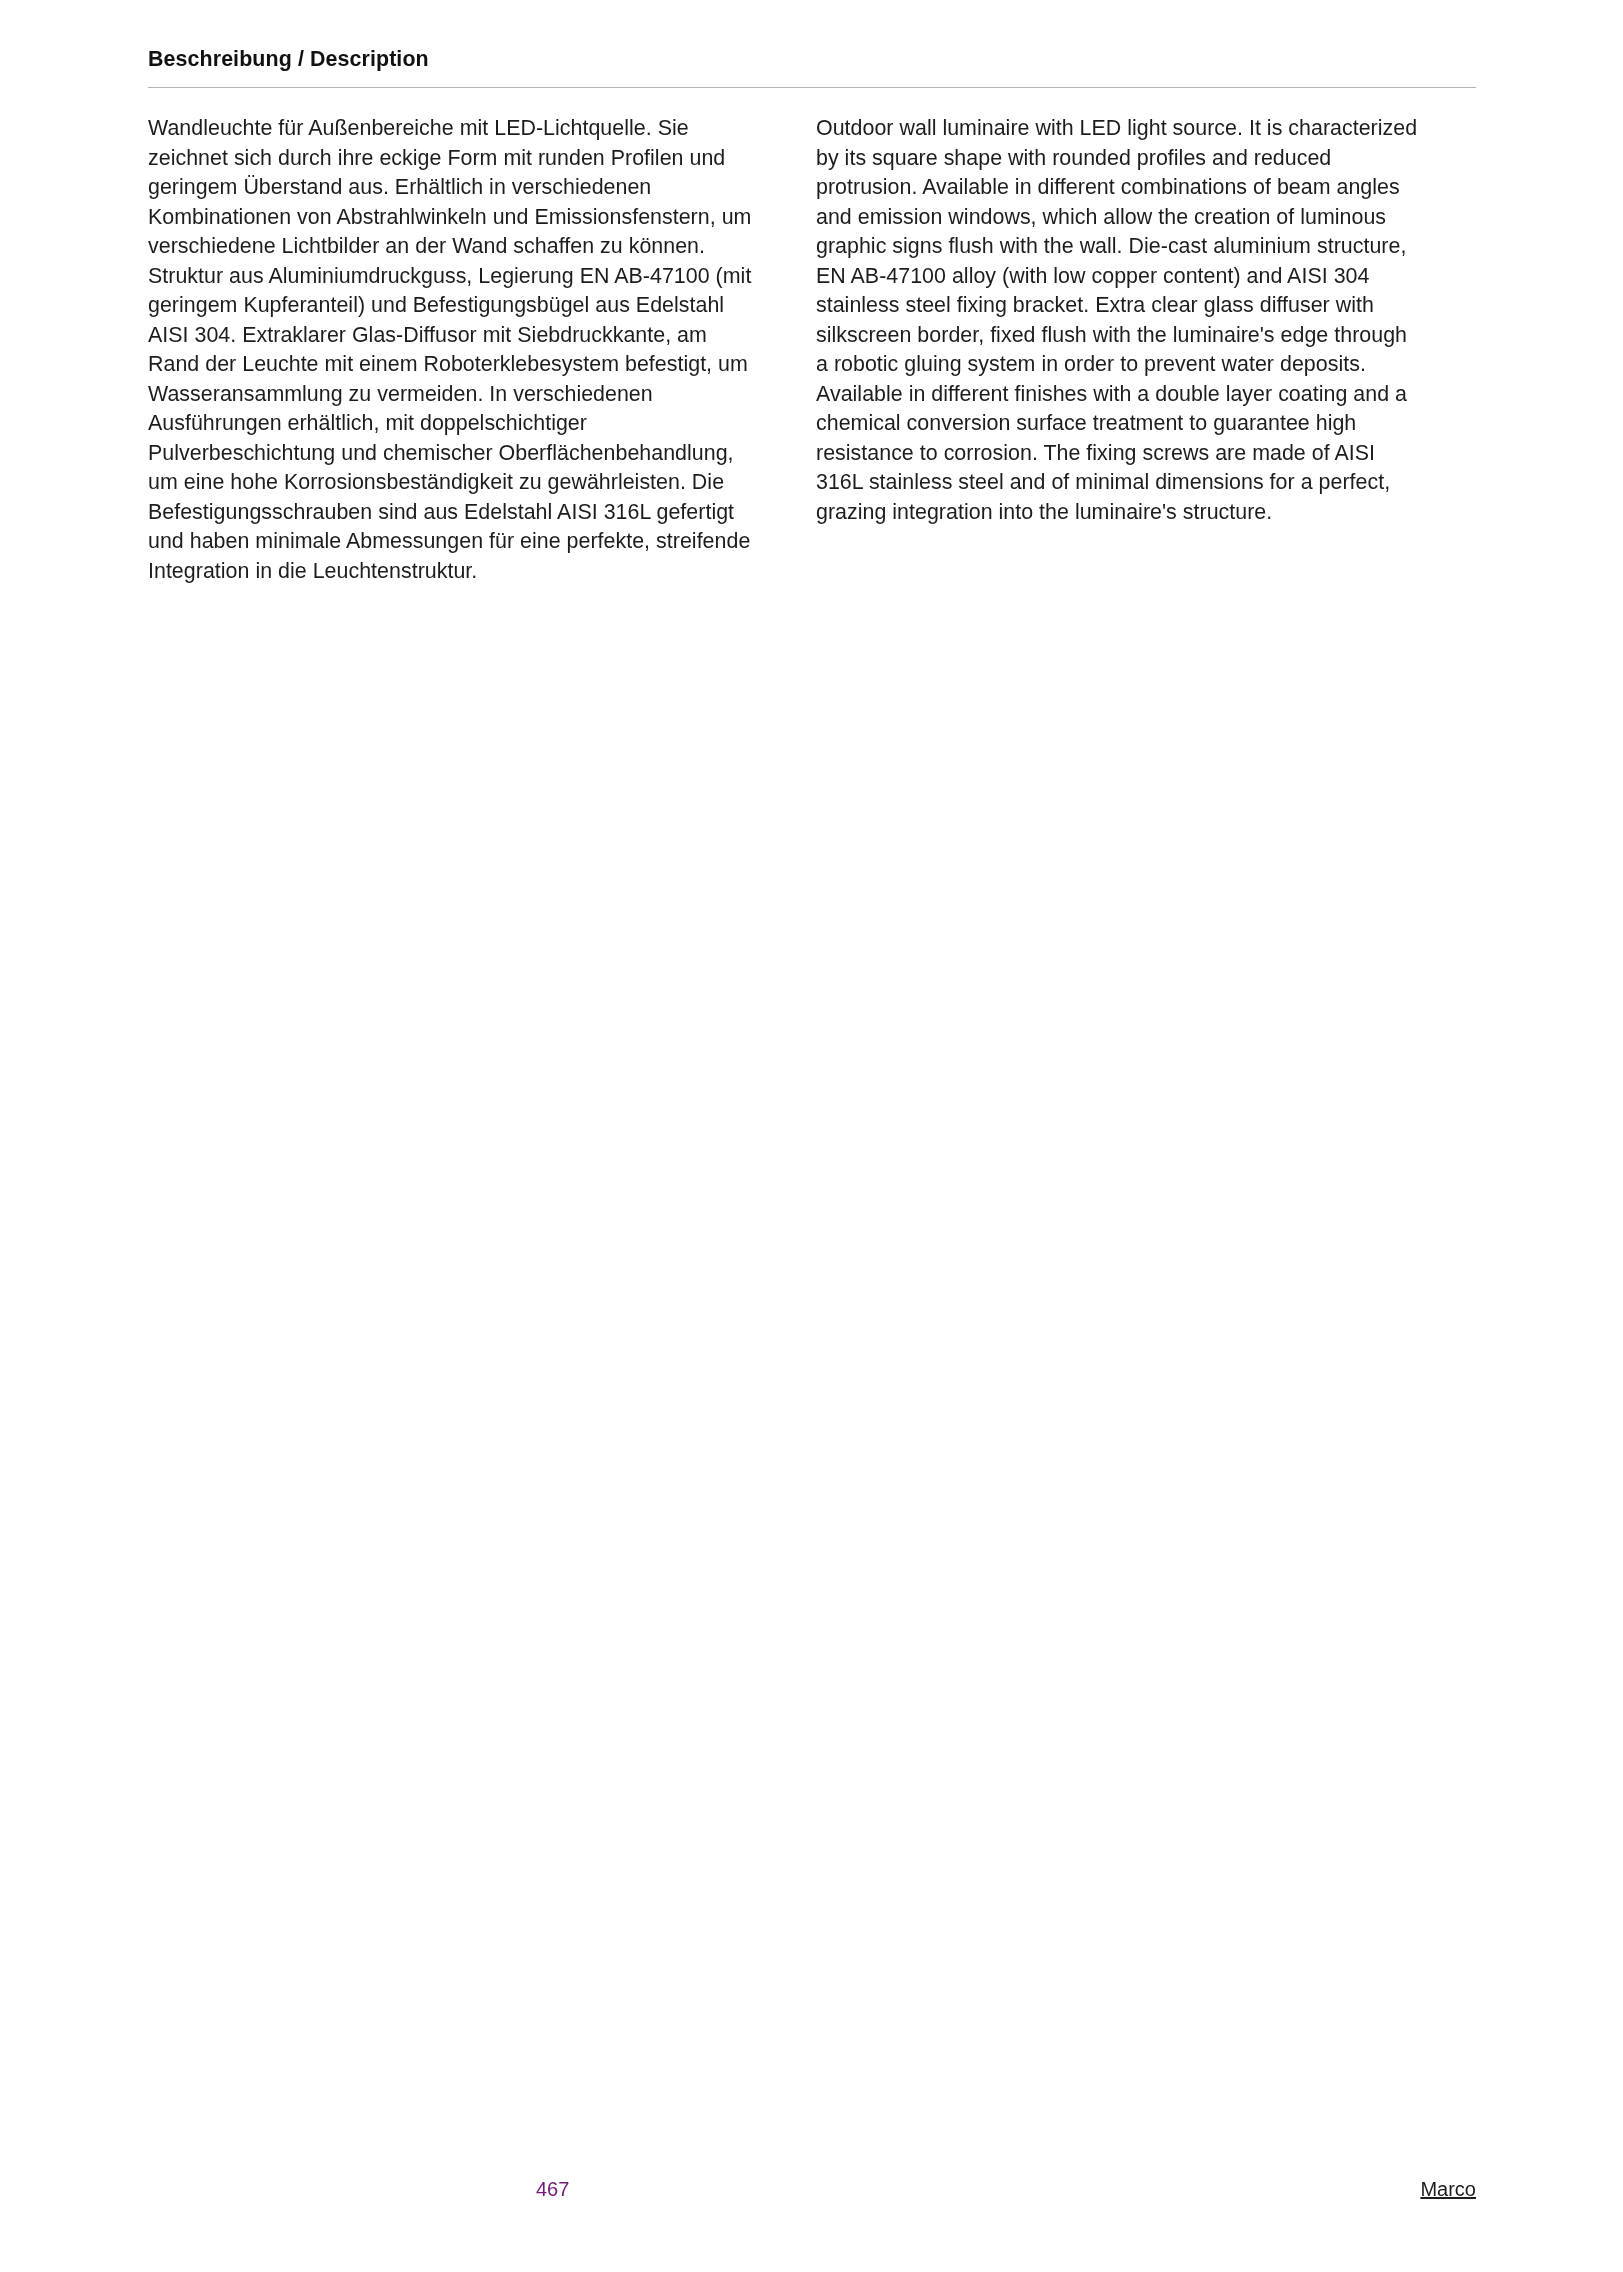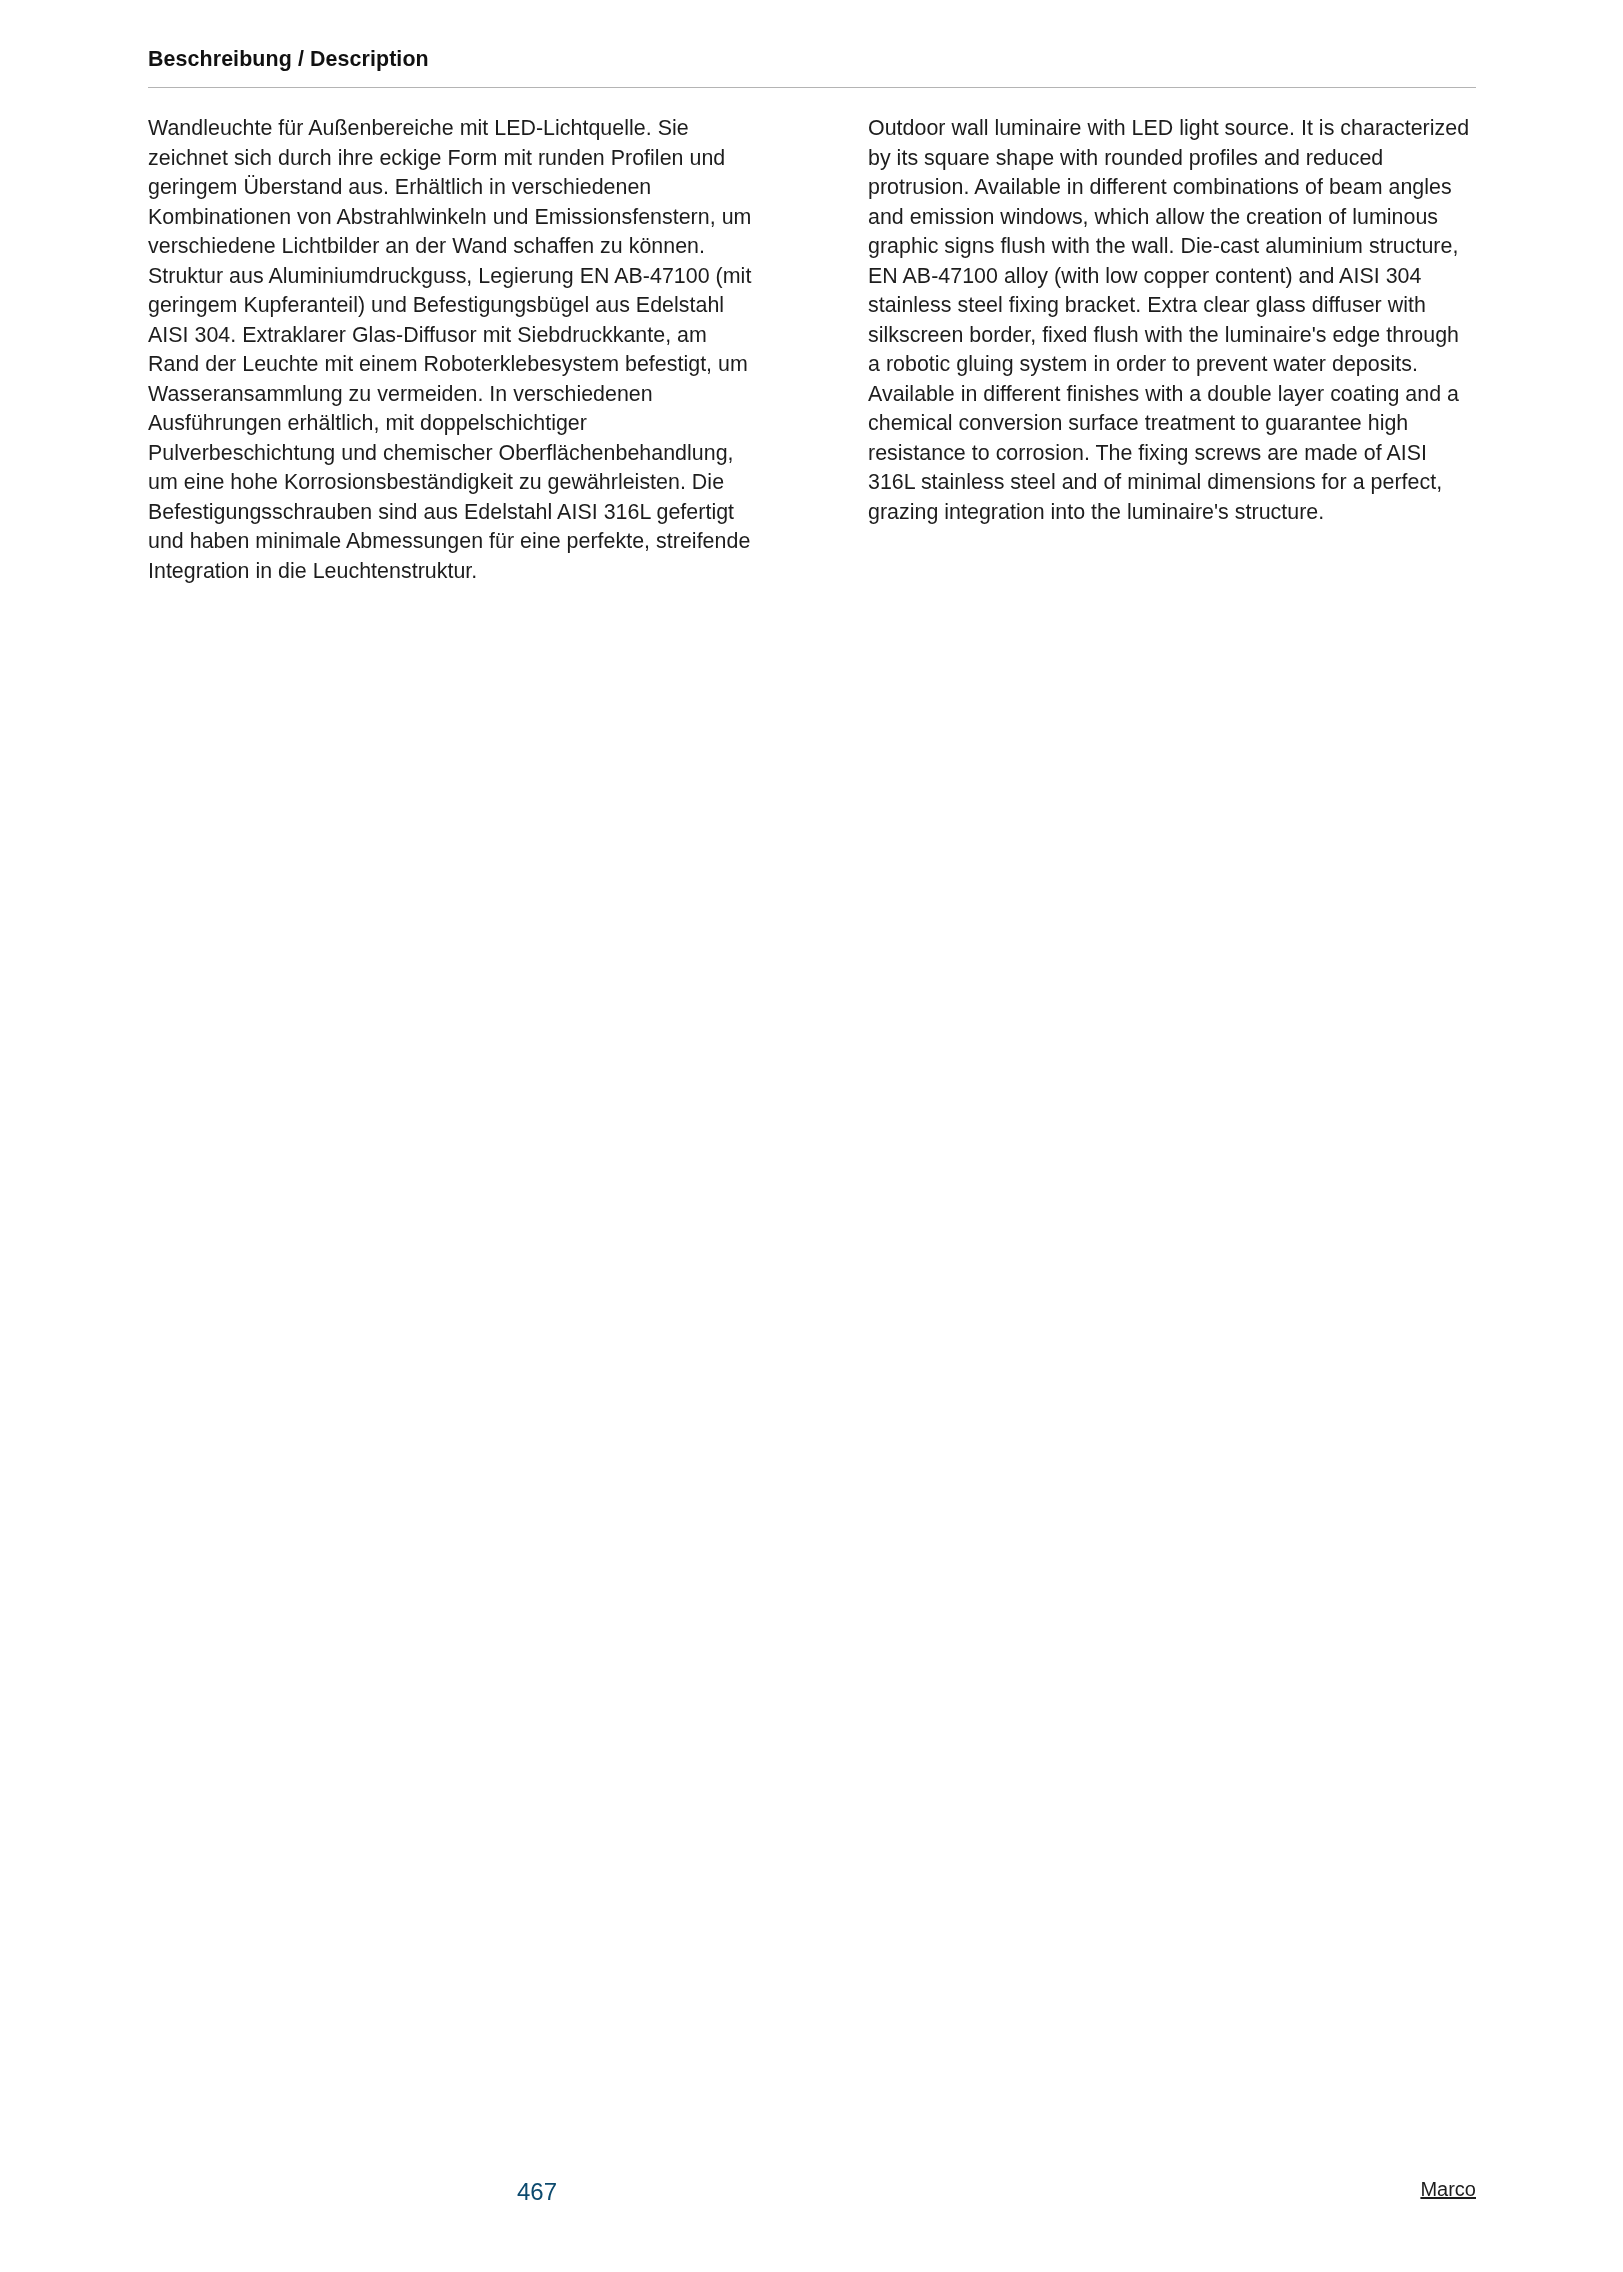--- a/index.html
+++ b/index.html
@@ -43,21 +43,21 @@
     height: 0.6px;
     background: #b4b4b4;
   }
   .columns {
     position: absolute;
     left: 148px;
     top: 114px;
     width: 1328px;
     display: flex;
     flex-direction: row;
-    gap: 112px;
+    gap: 60px;
   }
   .col {
     width: 608px;
   }
   .col p {
     margin: 0;
     font-size: 21.4px;
     line-height: 29.5px;
     color: #1d1d1d;
     letter-spacing: 0.03px;
@@ -67,23 +67,23 @@
     position: absolute;
     left: 148px;
     top: 2178px;
     width: 1328px;
     display: flex;
     flex-direction: row;
     align-items: baseline;
   }
   .page-number {
     position: absolute;
-    left: 369px;
-    font-size: 24px;
-    color: #0c4a6e;
+    left: 388px;
+    font-size: 20px;
+    color: #701a75;
   }
   .brand {
     position: absolute;
     right: 0;
     font-size: 20px;
     color: #1d1d1d;
     text-decoration: underline;
   }
 </style>
 </head>

